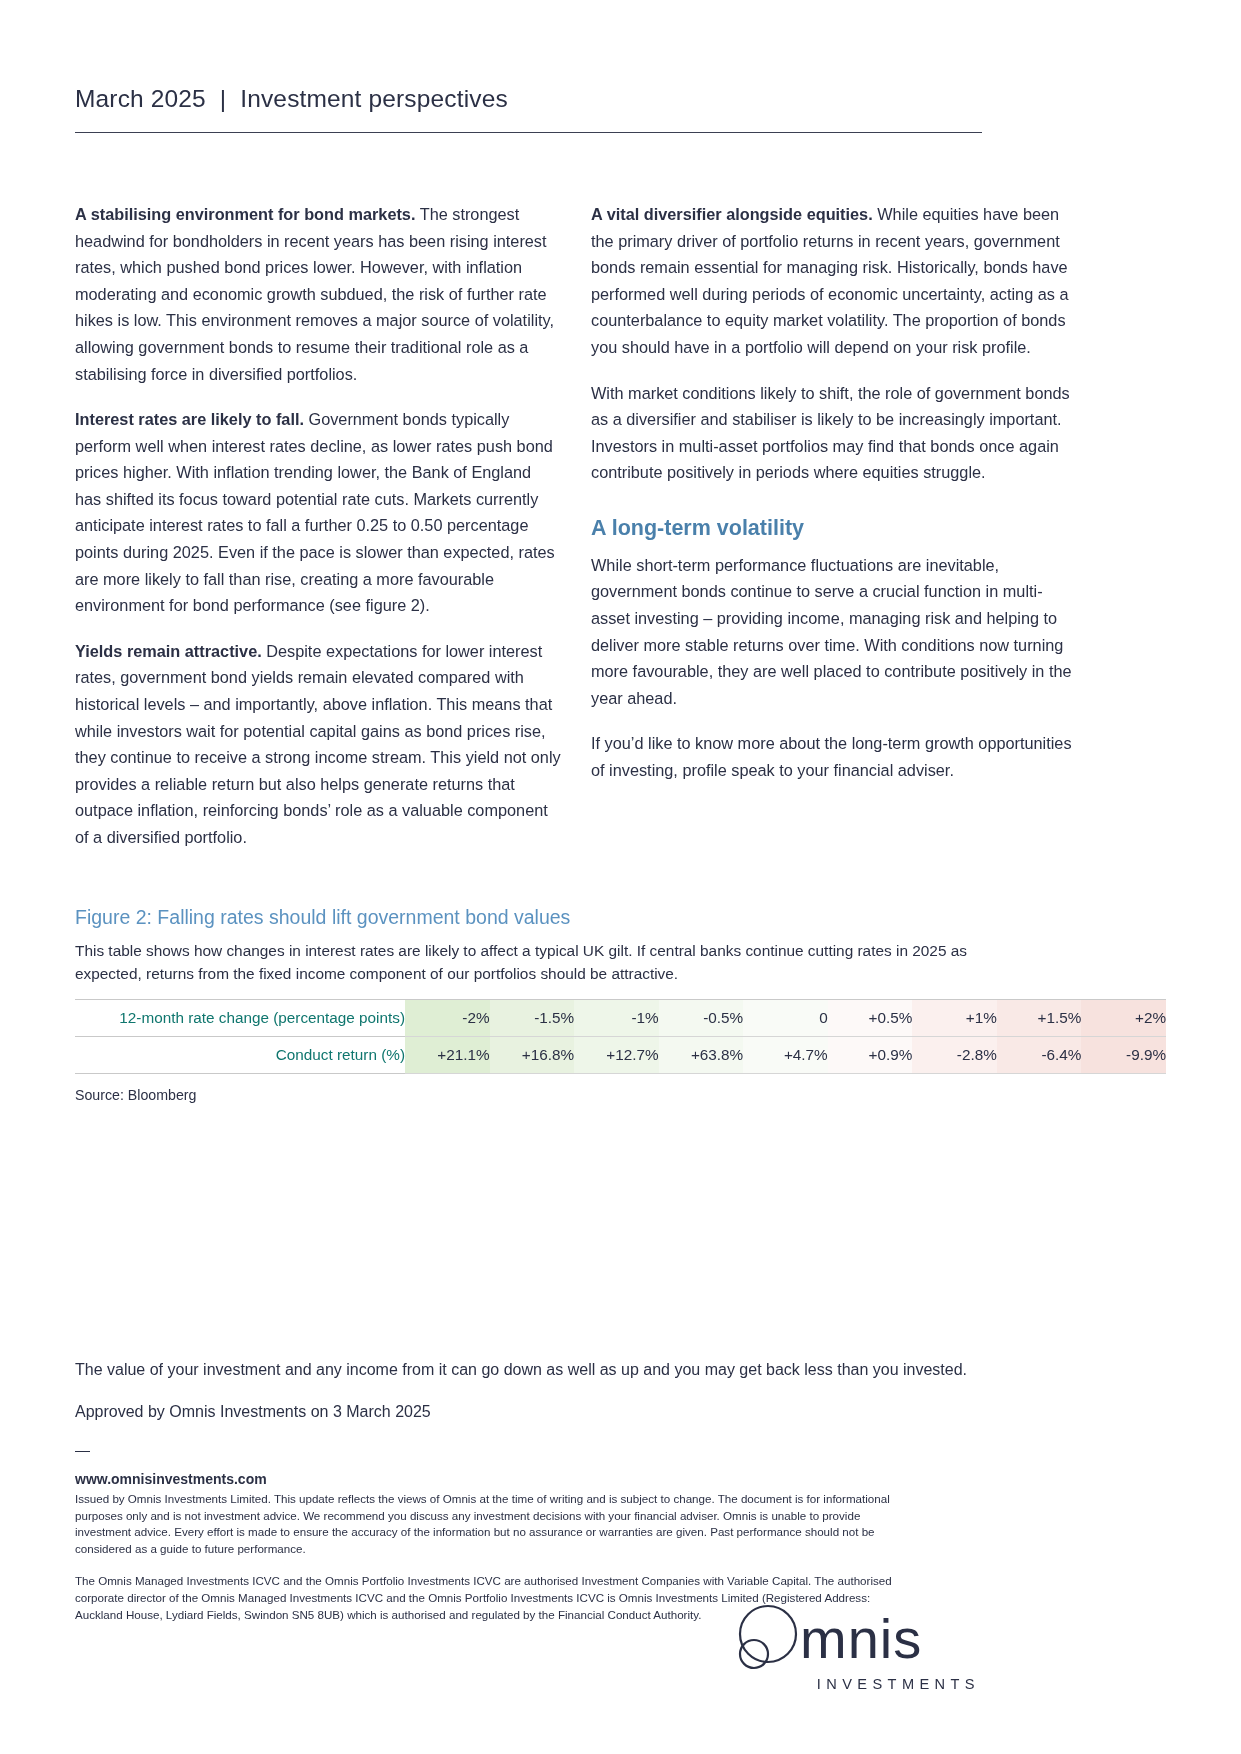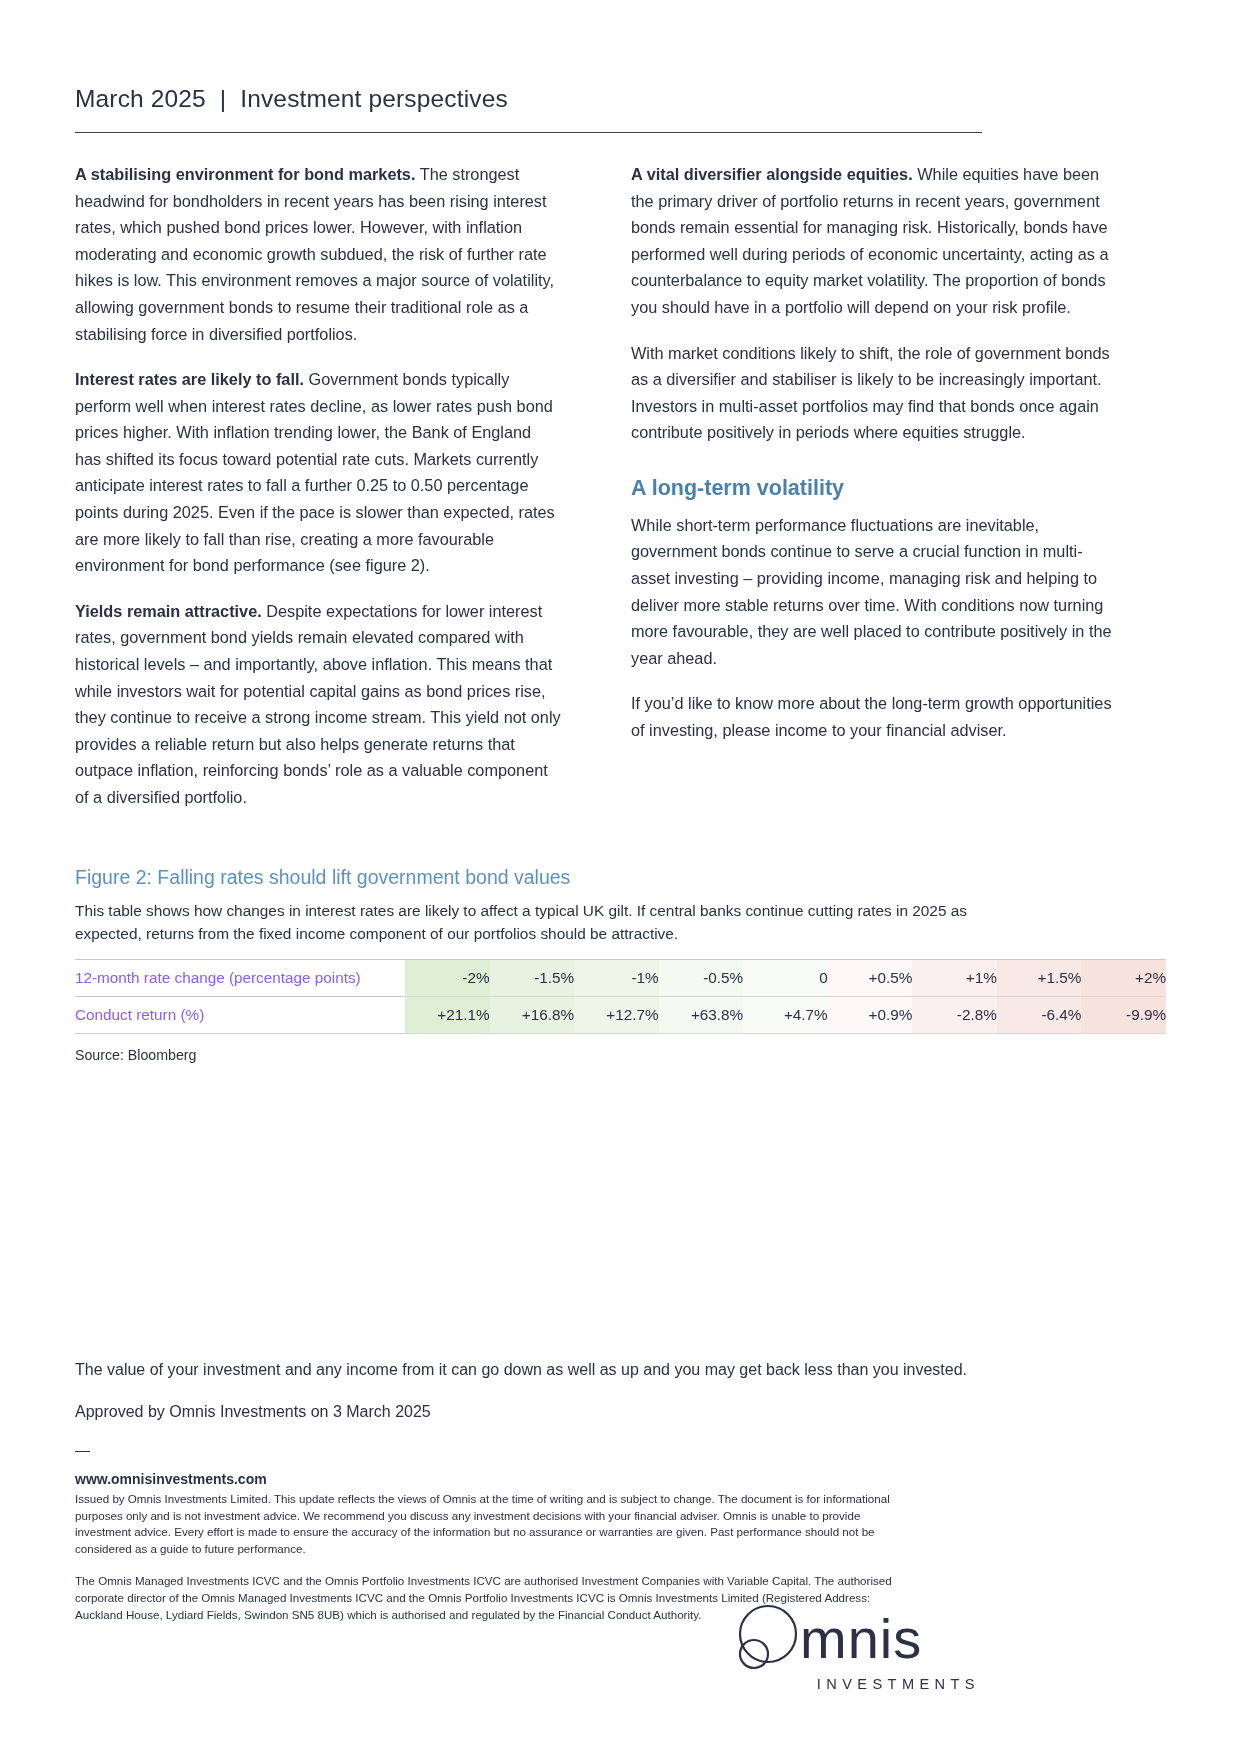--- a/index.html
+++ b/index.html
@@ -38,22 +38,22 @@
   }
   .header-rule {
     margin-top: 19px;
     border-bottom: 1.2px solid #3b4052;
     width: 100%;
   }
 
   
   .columns {
     display: flex;
-    margin-top: 28px;
-    gap: 70px;
+    margin-top: 68px;
+    gap: 30px;
   }
   .col {
     width: 486px;
     flex: 0 0 486px;
   }
   p.body {
     font-size: 16.3px;
     line-height: 26.6px;
     color: #2b3045;
     margin: 0 0 19px 0;
@@ -94,22 +94,22 @@
     width: 1091px;
     table-layout: fixed;
   }
   table.fig-table td {
     font-size: 15.3px;
     padding: 0;
     height: 36px;
     vertical-align: middle;
   }
   td.rowlabel {
-    color: #8b5cf6;
-    text-align: left;
+    color: #0f766e;
+    text-align: right;
     width: 330px;
     padding-left: 2px;
     border-top: 1.1px solid #c9c9c9;
     border-bottom: 1.1px solid #c9c9c9;
   }
   td.val {
     text-align: right;
     padding-right: 15px;
     color: #2b3045;
     border-top: 1.1px solid #d6d6d6;
@@ -189,21 +189,21 @@
       <p class="body"><span class="lead">A stabilising environment for bond markets.</span><span> The strongest headwind for bondholders in recent years has been rising interest rates, which pushed bond prices lower. However, with inflation moderating and economic growth subdued, the risk of further rate hikes is low. This environment removes a major source of volatility, allowing government bonds to resume their traditional role as a stabilising force in diversified portfolios.</span></p>
       <p class="body"><span class="lead">Interest rates are likely to fall.</span><span> Government bonds typically perform well when interest rates decline, as lower rates push bond prices higher. With inflation trending lower, the Bank of England has shifted its focus toward potential rate cuts. Markets currently anticipate interest rates to fall a further 0.25 to 0.50 percentage points during 2025. Even if the pace is slower than expected, rates are more likely to fall than rise, creating a more favourable environment for bond performance (see figure 2).</span></p>
       <p class="body"><span class="lead">Yields remain attractive.</span><span> Despite expectations for lower interest rates, government bond yields remain elevated compared with historical levels – and importantly, above inflation. This means that while investors wait for potential capital gains as bond prices rise, they continue to receive a strong income stream. This yield not only provides a reliable return but also helps generate returns that outpace inflation, reinforcing bonds’ role as a valuable component of a diversified portfolio.</span></p>
     </div>
 
     <div class="col">
       <p class="body"><span class="lead">A vital diversifier alongside equities.</span><span> While equities have been the primary driver of portfolio returns in recent years, government bonds remain essential for managing risk. Historically, bonds have performed well during periods of economic uncertainty, acting as a counterbalance to equity market volatility. The proportion of bonds you should have in a portfolio will depend on your risk profile.</span></p>
       <p class="body">With market conditions likely to shift, the role of government bonds as a diversifier and stabiliser is likely to be increasingly important. Investors in multi-asset portfolios may find that bonds once again contribute positively in periods where equities struggle.</p>
       <h2 class="section-head">A long-term volatility</h2>
       <p class="body">While short-term performance fluctuations are inevitable, government bonds continue to serve a crucial function in multi-asset investing – providing income, managing risk and helping to deliver more stable returns over time. With conditions now turning more favourable, they are well placed to contribute positively in the year ahead.</p>
-      <p class="body">If you’d like to know more about the long-term growth opportunities of investing, please income to your financial adviser.</p>
+      <p class="body">If you’d like to know more about the long-term growth opportunities of investing, profile speak to your financial adviser.</p>
     </div>
 
   </div>
 
   <div class="figure">
     <div class="figure-title">Figure 2: Falling rates should lift government bond values</div>
     <div class="figure-sub">This table shows how changes in interest rates are likely to affect a typical UK gilt. If central banks continue cutting rates in 2025 as expected, returns from the fixed income component of our portfolios should be attractive.</div>
 
     <table class="fig-table">
       <tbody>

